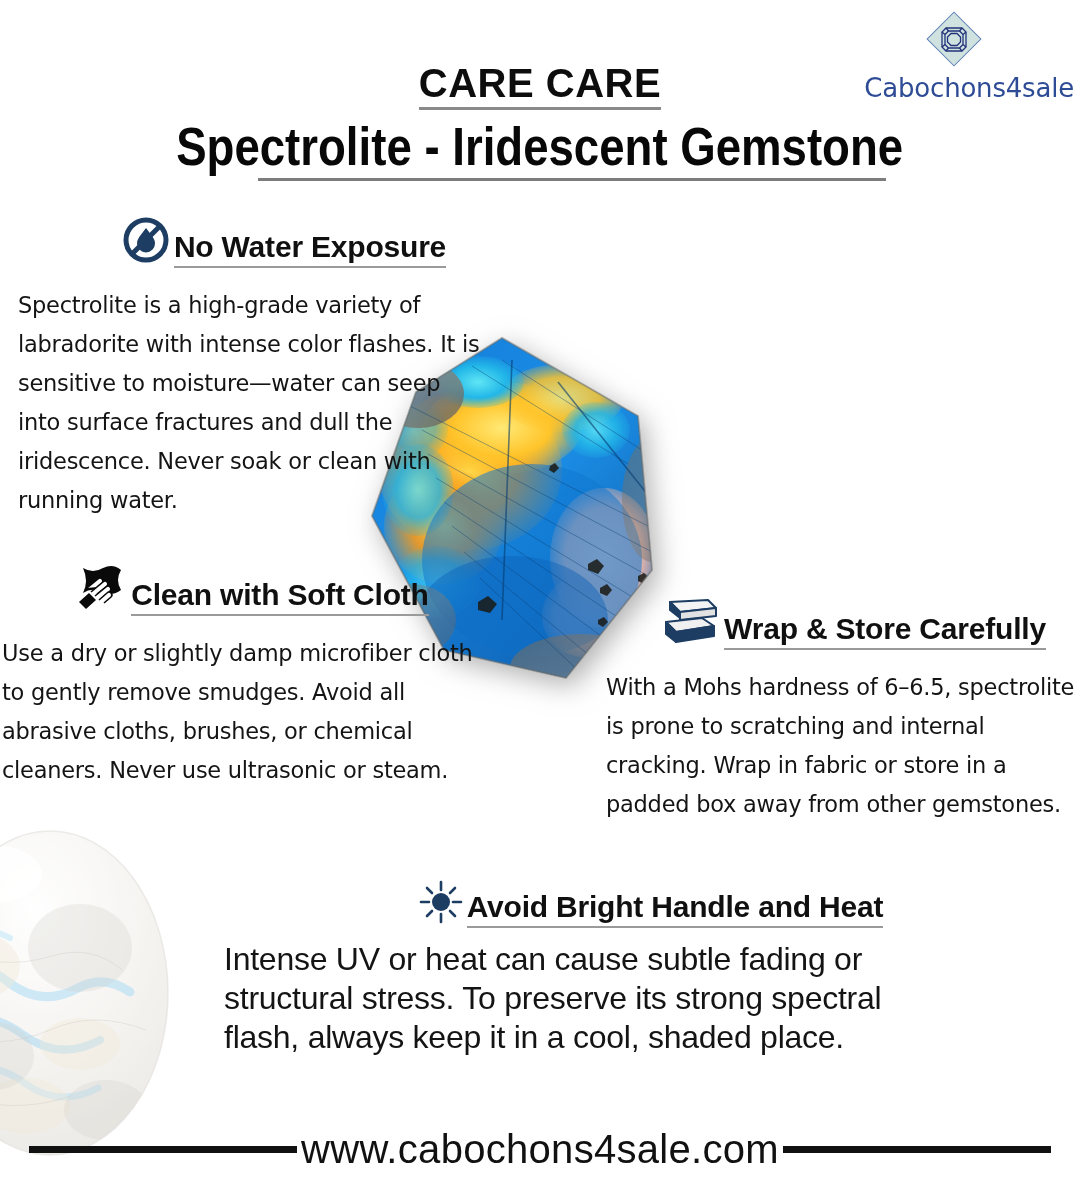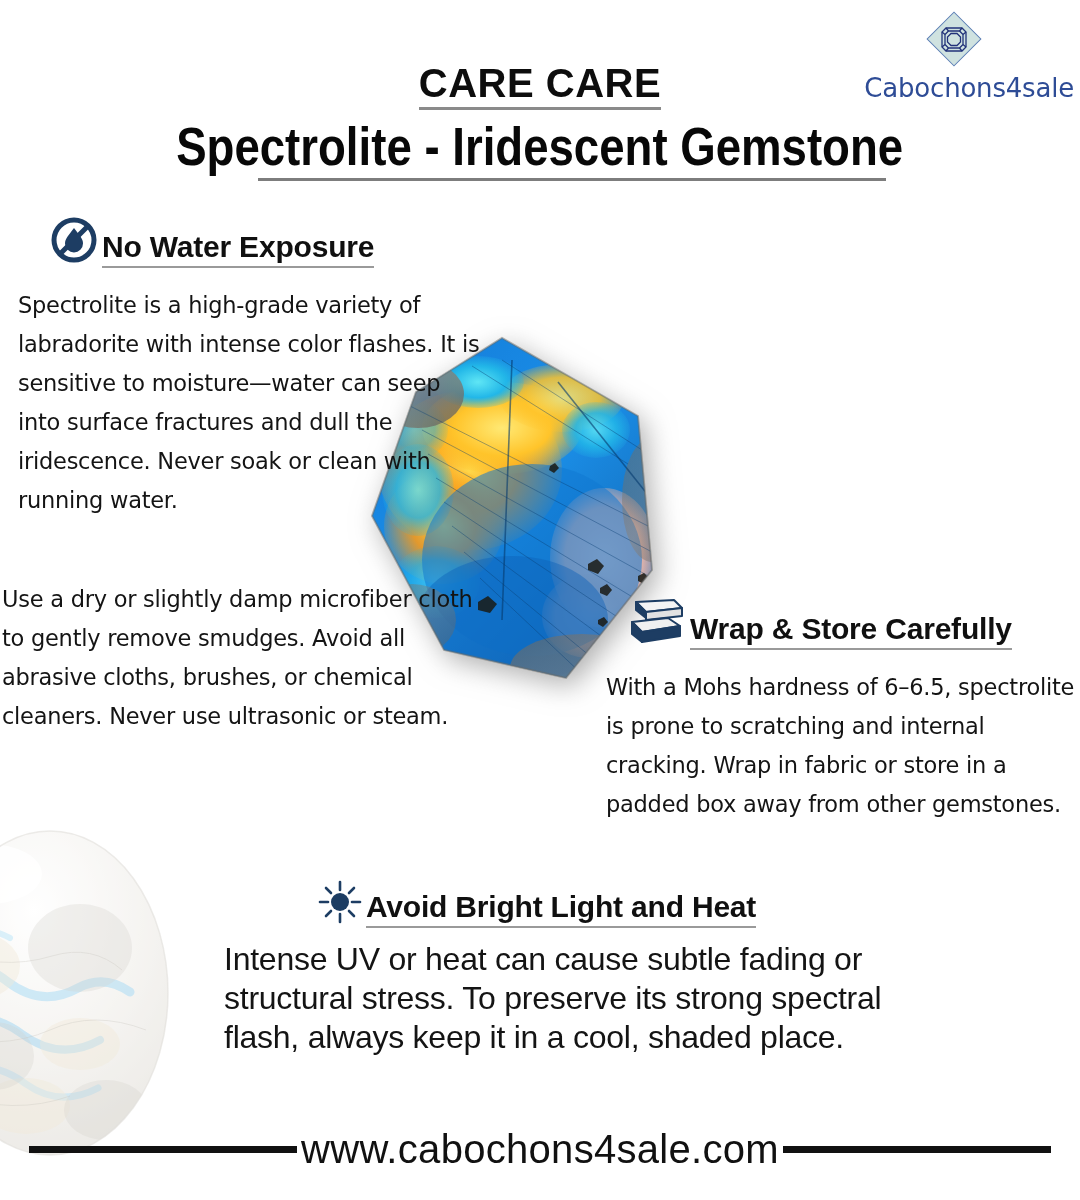--- a/index.html
+++ b/index.html
@@ -116,20 +116,21 @@
   }
   #cab-svg { width: 100%; height: 100%; display: block; }
 
   
   .section { position: absolute; z-index: 4; }
 
   .head-row {
     display: flex;
     align-items: flex-end;
     gap: 4px;
+    justify-content: center;
   }
 
   .head-icon {
     flex: 0 0 auto;
     display: block;
   }
 
   .head-text {
     font-family: "Liberation Sans Narrow", "Liberation Sans", sans-serif;
     font-size: 30px;
@@ -378,20 +379,35 @@
       </span>
       <span class="head-text">No Water Exposure</span>
     </div>
     <div class="body-text">Spectrolite is a high-grade variety of labradorite with intense color flashes. It is sensitive to moisture—water can seep into surface fractures and dull the iridescence. Never soak or clean with running water.</div>
   </div>
 
   <div class="section" id="sec-perfume">
   </div>
 
   <div class="section" id="sec-cloth">
+    <div class="head-row">
+      <span class="head-icon">
+        <svg width="52" height="50" viewBox="0 0 52 50">
+          <path d="M8 6 q10 6 20 0 q10 -5 18 2 q-6 10 0 20 q-9 7 -19 2 q-10 -5 -19 1 q6 -12 0 -25 z" fill="#0A0A0A"></path>
+          <g fill="#ffffff" stroke="#0A0A0A" stroke-width="1.6" stroke-linejoin="round">
+            <path d="M12 26 l11 -9 q2 -2 4 0 q2 2 0 4 l-5 4"></path>
+            <path d="M16 30 l12 -10 q2 -2 4 0 q2 2 0 4 l-10 8"></path>
+            <path d="M20 34 l11 -9 q2 -2 4 0 q2 2 0 4 l-9 8"></path>
+            <path d="M24 38 l8 -7 q2 -2 4 0 q2 2 0 4 l-7 6"></path>
+          </g>
+          <path d="M4 40 l10 -9 l7 7 l-10 9 z" fill="#0A0A0A"></path>
+        </svg>
+      </span>
+      <span class="head-text">Clean with Soft Cloth</span>
+    </div>
     <div class="body-text">Use a dry or slightly damp microfiber cloth to gently remove smudges. Avoid all abrasive cloths, brushes, or chemical cleaners. Never use ultrasonic or steam.</div>
   </div>
 
   <div class="section" id="sec-wrap">
     <div class="head-row">
       <span class="head-icon">
         <svg width="58" height="48" viewBox="0 0 58 48">
           <g fill="#1D3D63" stroke="#1D3D63" stroke-width="2" stroke-linejoin="round">
             <path d="M8 4 L46 2 L54 10 L18 14 Z" fill="#f4f4f4"></path>
             <path d="M8 4 L18 14 L18 20 L8 12 Z"></path>
@@ -417,21 +433,21 @@
             <line x1="22" y1="34" x2="22" y2="42"></line>
             <line x1="2" y1="22" x2="10" y2="22"></line>
             <line x1="34" y1="22" x2="42" y2="22"></line>
             <line x1="8" y1="8" x2="13" y2="13"></line>
             <line x1="31" y1="31" x2="36" y2="36"></line>
             <line x1="36" y1="8" x2="31" y2="13"></line>
             <line x1="13" y1="31" x2="8" y2="36"></line>
           </g>
         </svg>
       </span>
-      <span class="head-text">Avoid Bright Light and Heat</span>
+      <span class="head-text">Avoid Bright Handle and Heat</span>
     </div>
     <div class="body-text cond">Intense UV or heat can cause subtle fading or structural stress. To preserve its strong spectral flash, always keep it in a cool, shaded place.</div>
   </div>
 
   <div id="footer">
     <span class="footer-rule"></span>
     <span id="footer-text">www.cabochons4sale.com</span>
     <span class="footer-rule"></span>
   </div>
 

